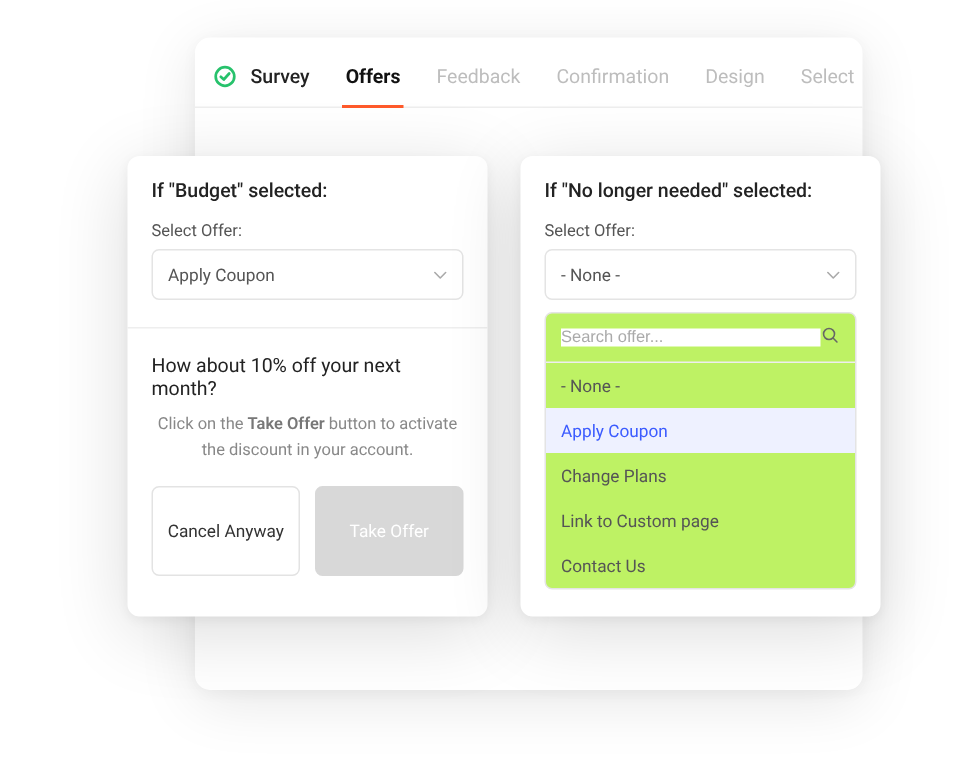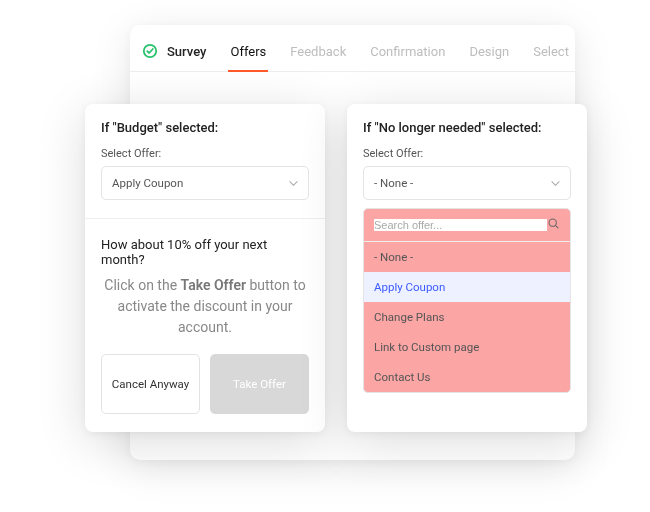--- a/index.html
+++ b/index.html
@@ -28,21 +28,21 @@
       padding: 18px 10px 0 12px;
       border-bottom: 1px solid #eee;
       font-size: 13px;
     }
     .tab {
       color: #bdbdbd;
       padding-bottom: 12px;
       cursor: pointer;
     }
     .tab.done { color: #222; font-weight: 500; justify-content: flex-end; }
-    .tab.active { color: #111; font-weight: 400; position: relative; }
+    .tab.active { color: #111; font-weight: 700; position: relative; }
     .tab.active::after {
       content: "";
       position: absolute;
       left: -2px; right: -2px; bottom: -1px;
       height: 2px;
       background: #ff5a2b;
     }
     .survey-icon {
       width: 16px; height: 16px;
       display: inline-flex;
@@ -94,21 +94,21 @@
       width: 9px; height: 9px;
       display: inline-flex;
     }
     .hr { border: none; border-top: 1px solid #eee; margin: 18px -16px; }
     .offer-head {
       font-size: 13px;
       color: #222;
       margin-bottom: 8px;
     }
     .offer-body {
-      font-size: 14px;
+      font-size: 11px;
       color: #888;
       text-align: center;
       line-height: 1.5;
       margin-bottom: 16px;
     }
     .offer-body b { color: #777; font-weight: 600; }
     .btn-row { display: flex; gap: 10px; }
     .btn {
       flex: 1;
       padding: 22px 4px;
@@ -124,21 +124,21 @@
       background: #d8d8d8;
       border-color: #d8d8d8;
       color: #fff;
       cursor: default;
     }
 
     .dropdown {
       margin-top: 8px;
       border: 1px solid #e4e4e4;
       border-radius: 5px;
-      background: #fca5a5;
+      background: #bef264;
       overflow: hidden;
     }
     .search {
       display: flex;
       align-items: center;
       padding: 8px 10px;
       border-bottom: 1px solid #eee;
     }
     .search input {
       flex: 1;

